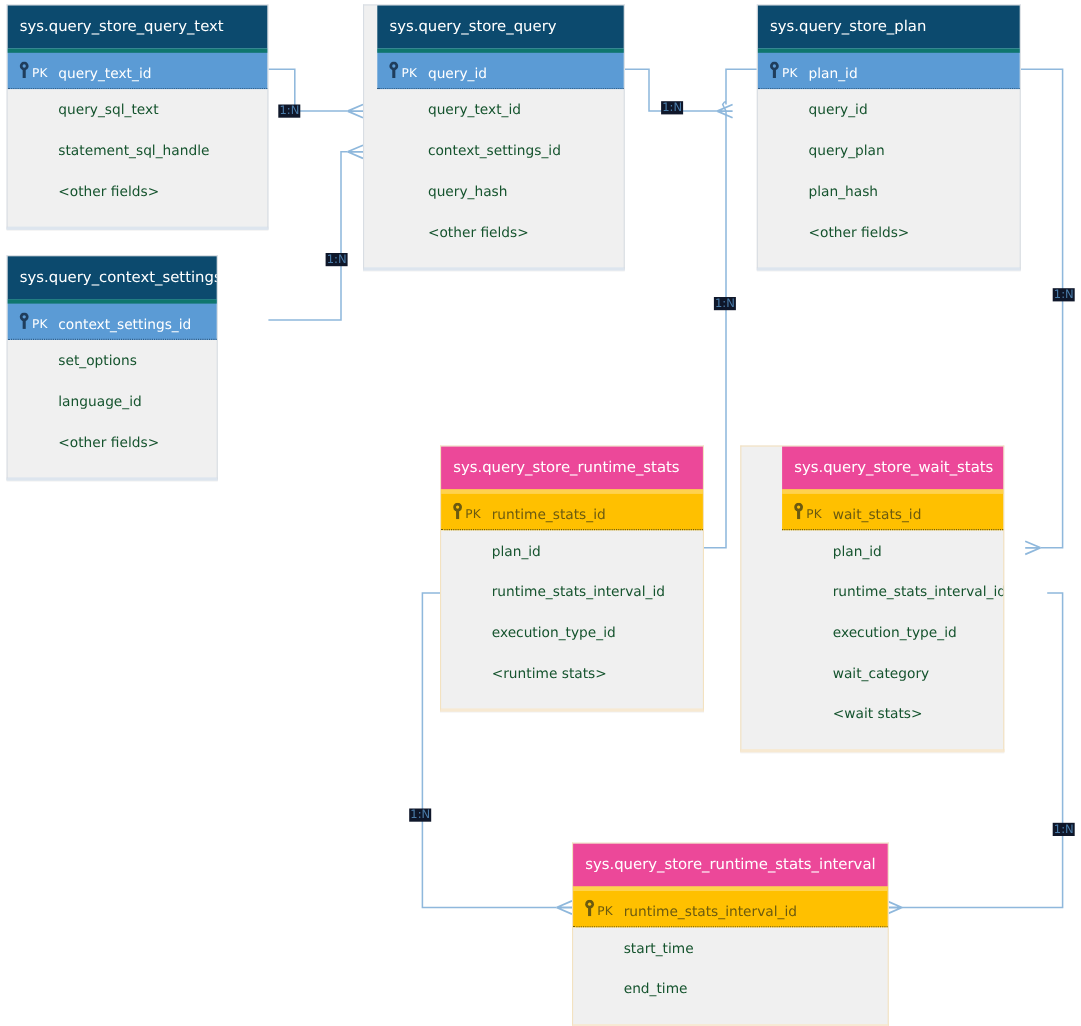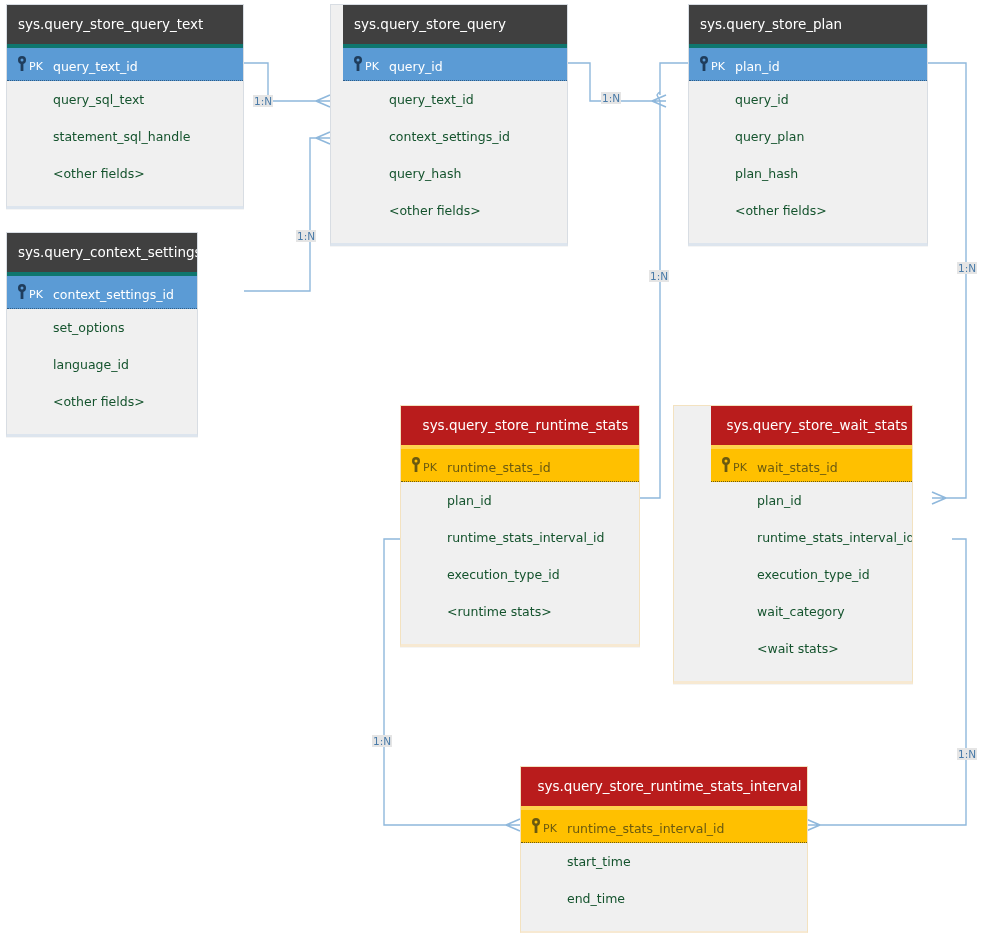--- a/index.html
+++ b/index.html
@@ -31,28 +31,27 @@
     border-color: #f3e2c0;
     border-bottom-color: #f7e9d2;
   }
   .ent-title {
     box-sizing: border-box;
     height: 39px;
     line-height: 39px;
     padding: 0 0 0 11px;
     font-size: 13.5px;
     color: #ffffff;
-    background: #404040;
+    background: #0c4a6e;
     white-space: nowrap;
     overflow: hidden;
   }
   .entity.warm .ent-title {
-    background: #b91c1c;
+    background: #ec4899;
     color: #ffffff;
-    text-align: center;
   }
   .ent-pk {
     box-sizing: border-box;
     position: relative;
     height: 37px;
     line-height: 37px;
     background: #5b9bd5;
     border-top: 4px solid #0f766e;
     border-bottom: 1px dotted #2f5d86;
     font-size: 12.5px;
@@ -103,21 +102,21 @@
     left: 0;
     top: 0;
     width: 983px;
     height: 933px;
     pointer-events: none;
   }
   .card-label {
     position: absolute;
     font-size: 10.5px;
     color: #4a7ba8;
-    background: #e5e5e5;
+    background: #0f172a;
     padding: 0 1px;
     line-height: 12px;
     white-space: nowrap;
   }
 </style>
 </head>
 <body>
 
 <div id="canvas">
 

